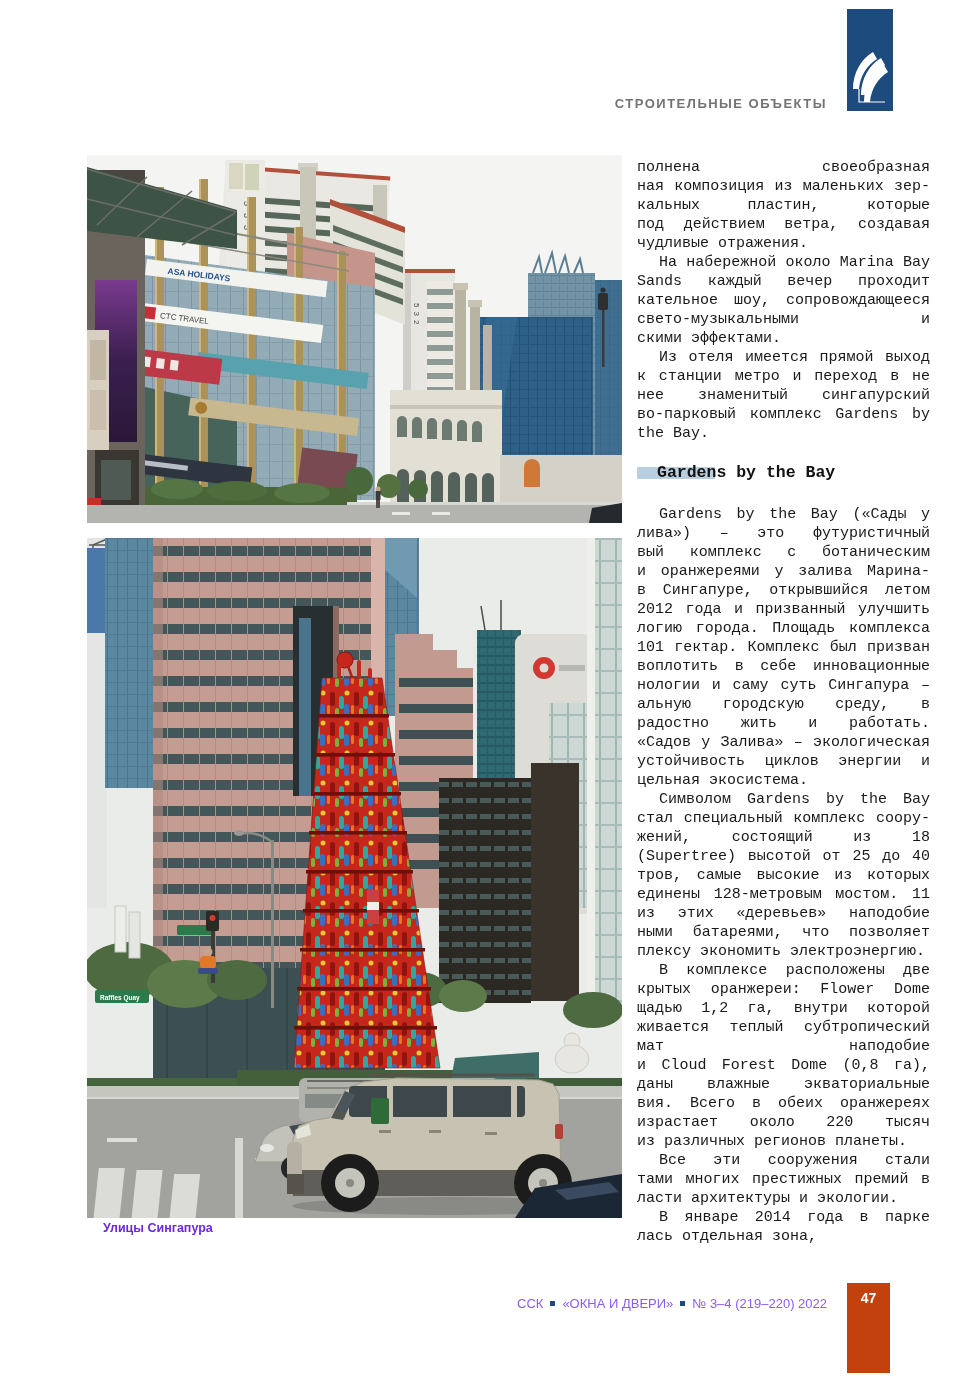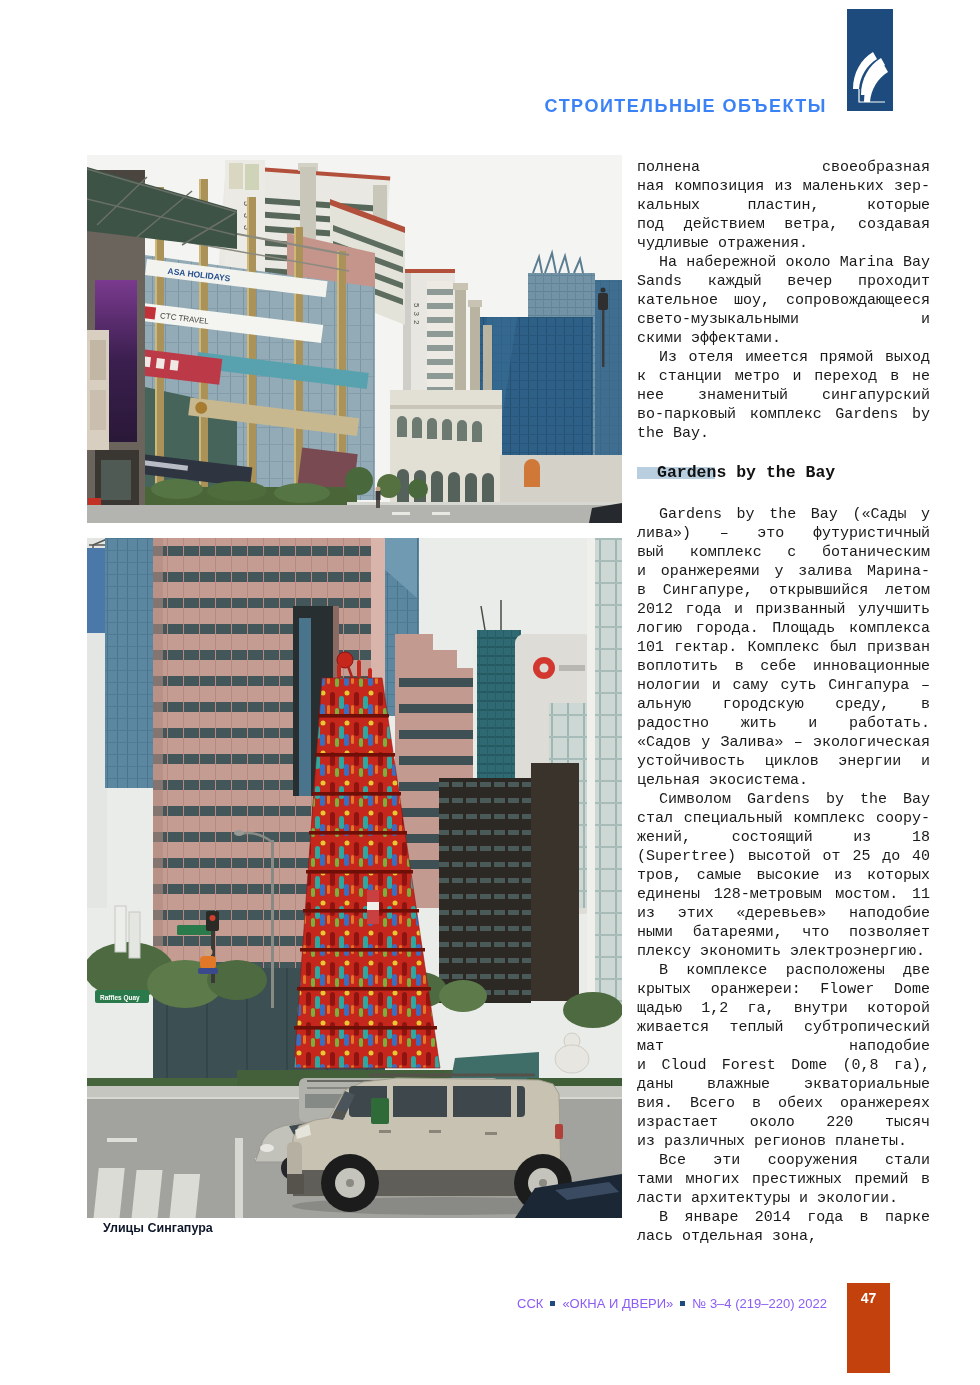--- a/index.html
+++ b/index.html
@@ -1,26 +1,26 @@
 <!DOCTYPE html>
 <html><head>
 <meta charset="utf-8">
 <style>
   html,body{margin:0;padding:0;background:#e9e9e9;}
   #page{position:relative;width:980px;height:1385px;background:#ffffff;margin:0 auto;
         font-family:"Liberation Sans","DejaVu Sans",sans-serif;overflow:hidden;}
   
-  #section-label{position:absolute;top:96px;right:153px;font-size:18px;font-weight:bold;
-        letter-spacing:1.5px;color:#3b82f6;}
+  #section-label{position:absolute;top:96px;right:153px;font-size:13px;font-weight:bold;
+        letter-spacing:1.5px;color:#737373;}
   #logo-box{position:absolute;left:847px;top:9px;width:46px;height:102px;background:#1d4b7d;}
   
   .photo{position:absolute;left:87px;overflow:hidden;}
   #photo1{top:155px;width:535px;height:368px;}
   #photo2{top:538px;width:535px;height:680px;}
-  #photo-caption{position:absolute;left:103px;top:1221px;font-size:12.5px;font-weight:bold;color:#0f172a;}
+  #photo-caption{position:absolute;left:103px;top:1221px;font-size:12.5px;font-weight:bold;color:#6d28d9;}
   
   #article-col{position:absolute;left:637px;top:158px;width:293px;color:#191919;font-family:Liberation Mono, monospace;}
   .para{margin:0;}
   .line{font-size:15px;line-height:19px;height:19px;overflow:hidden;}
   .just{text-align:justify;text-align-last:justify;}
   .ind{text-indent:22px;}
   #section-heading{position:relative;height:20px;margin-top:20px;margin-bottom:22px;}
   #heading-highlight{position:absolute;left:0;top:4px;width:78px;height:12px;background:#b9cede;}
   #heading-text{position:relative;z-index:1;padding-left:20px;font-size:16.5px;font-weight:bold;color:#111;}
   

